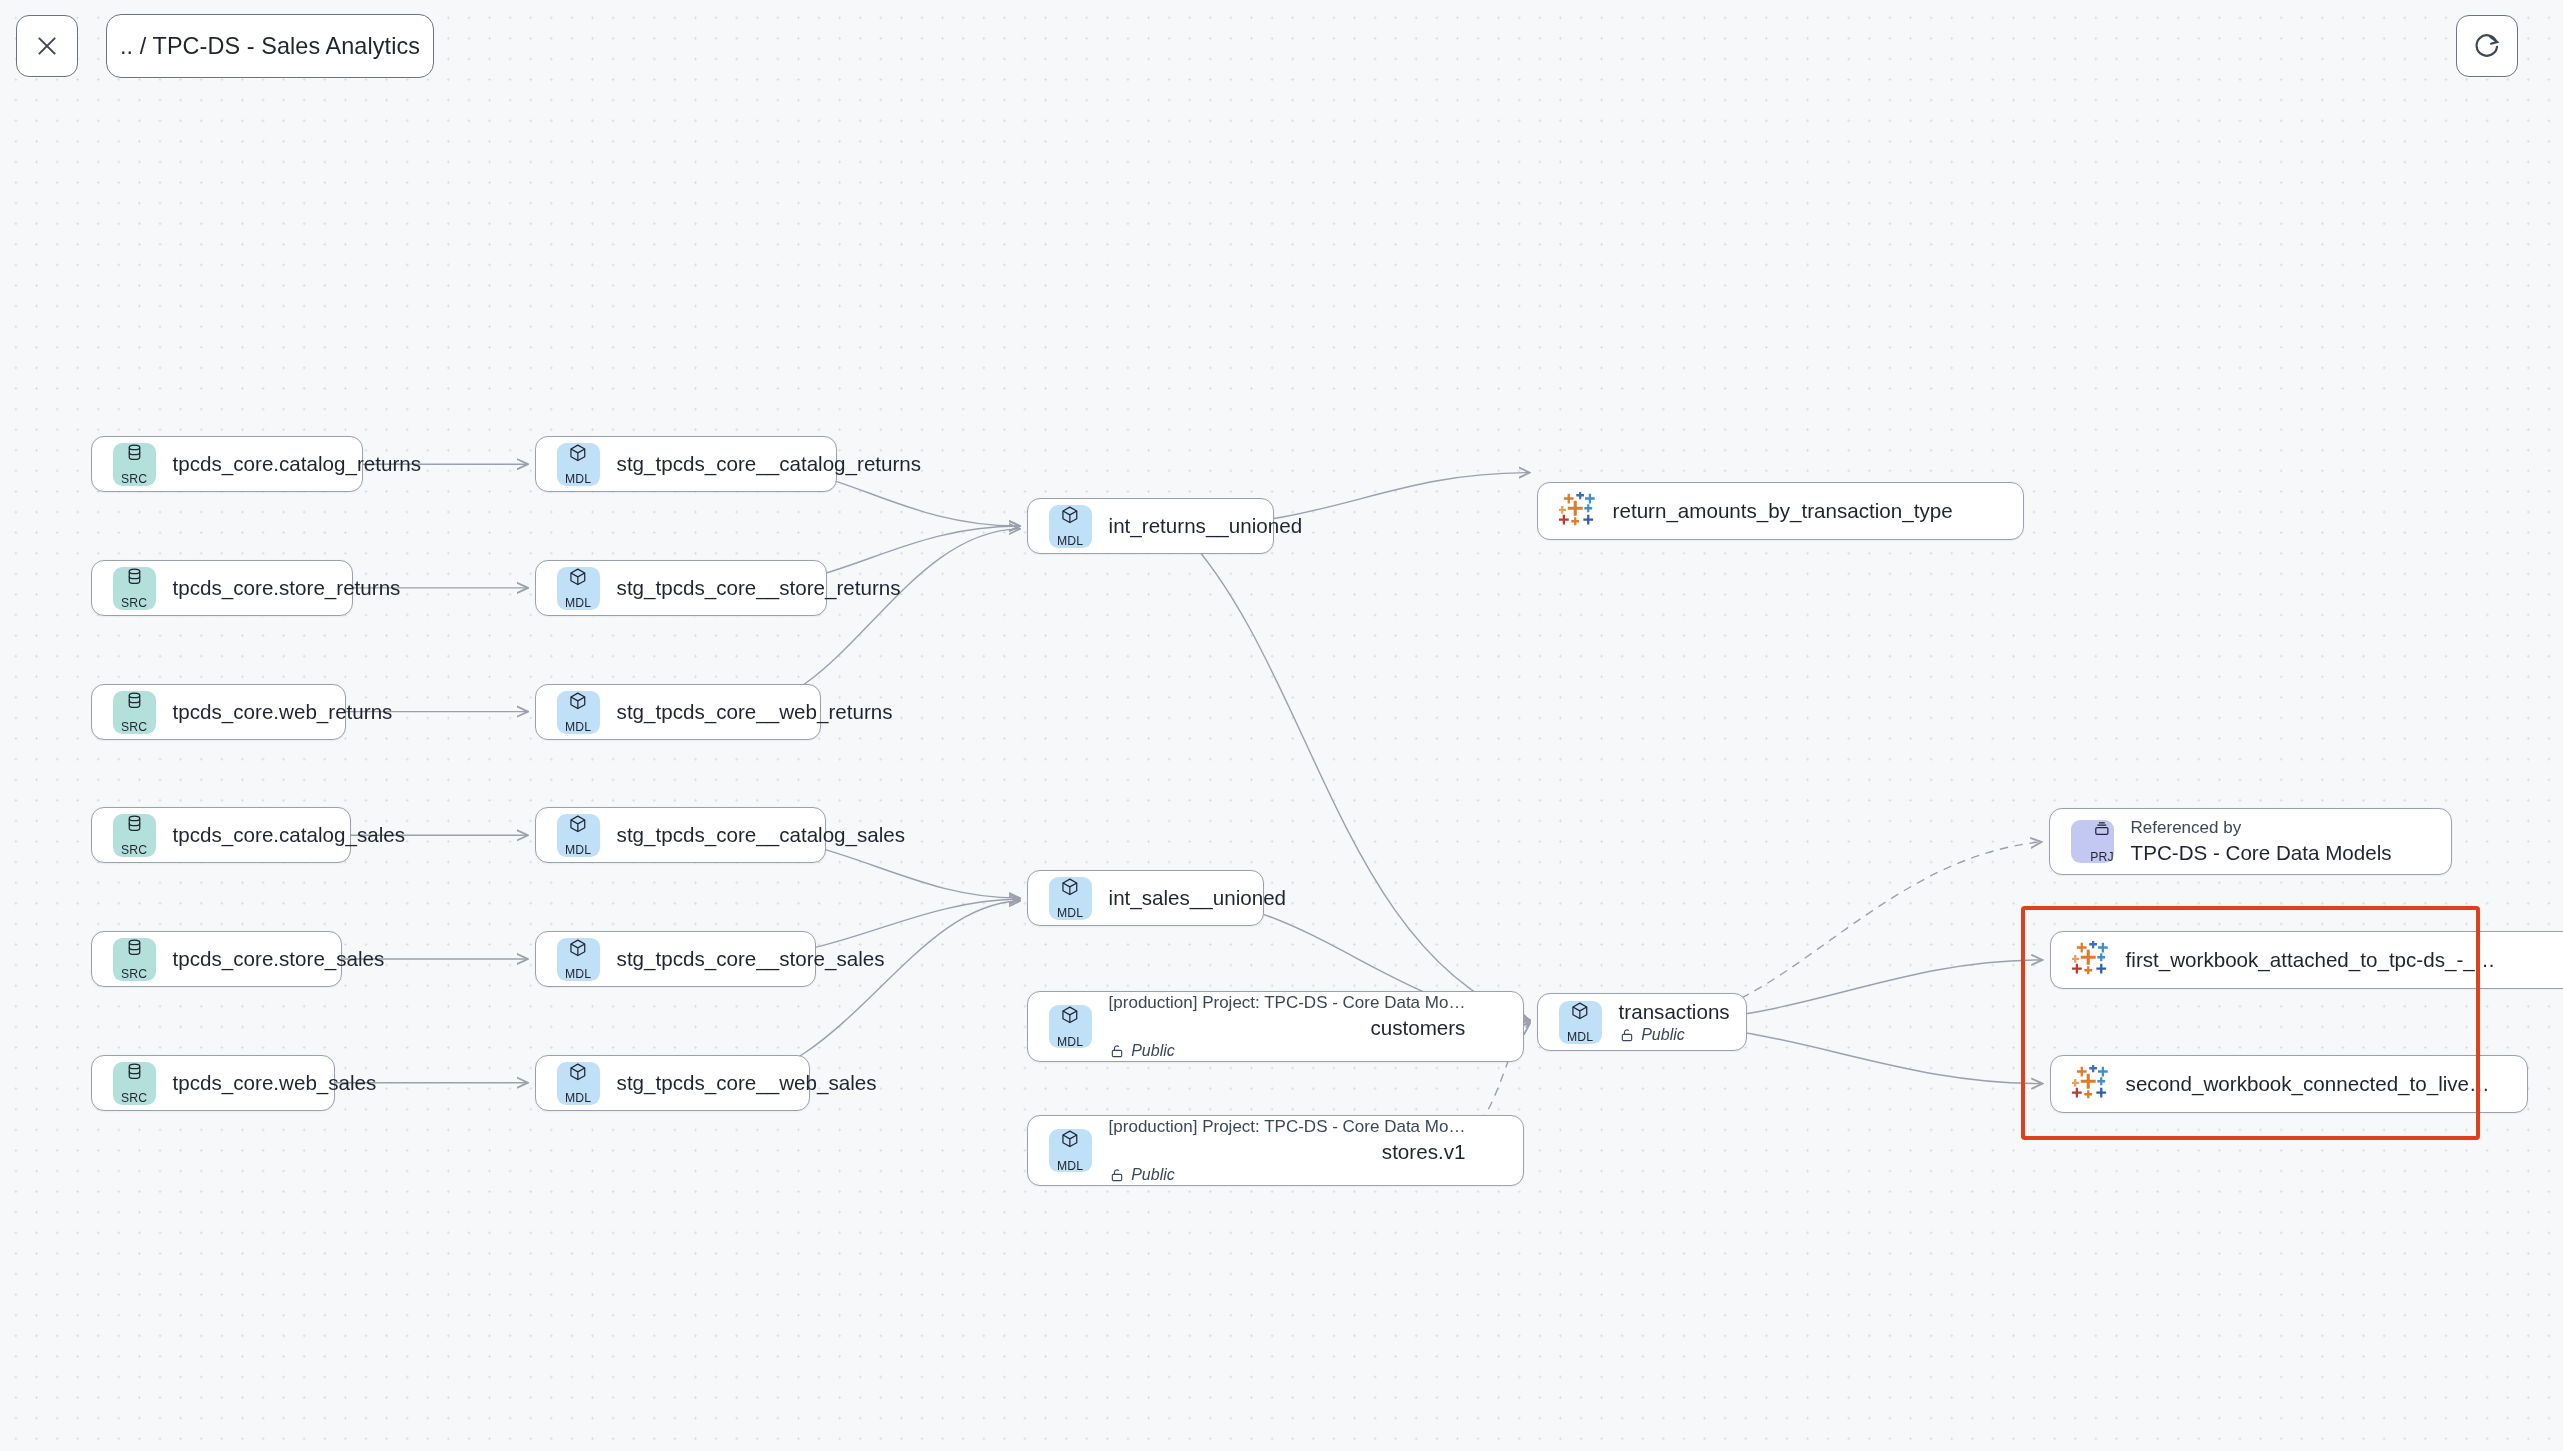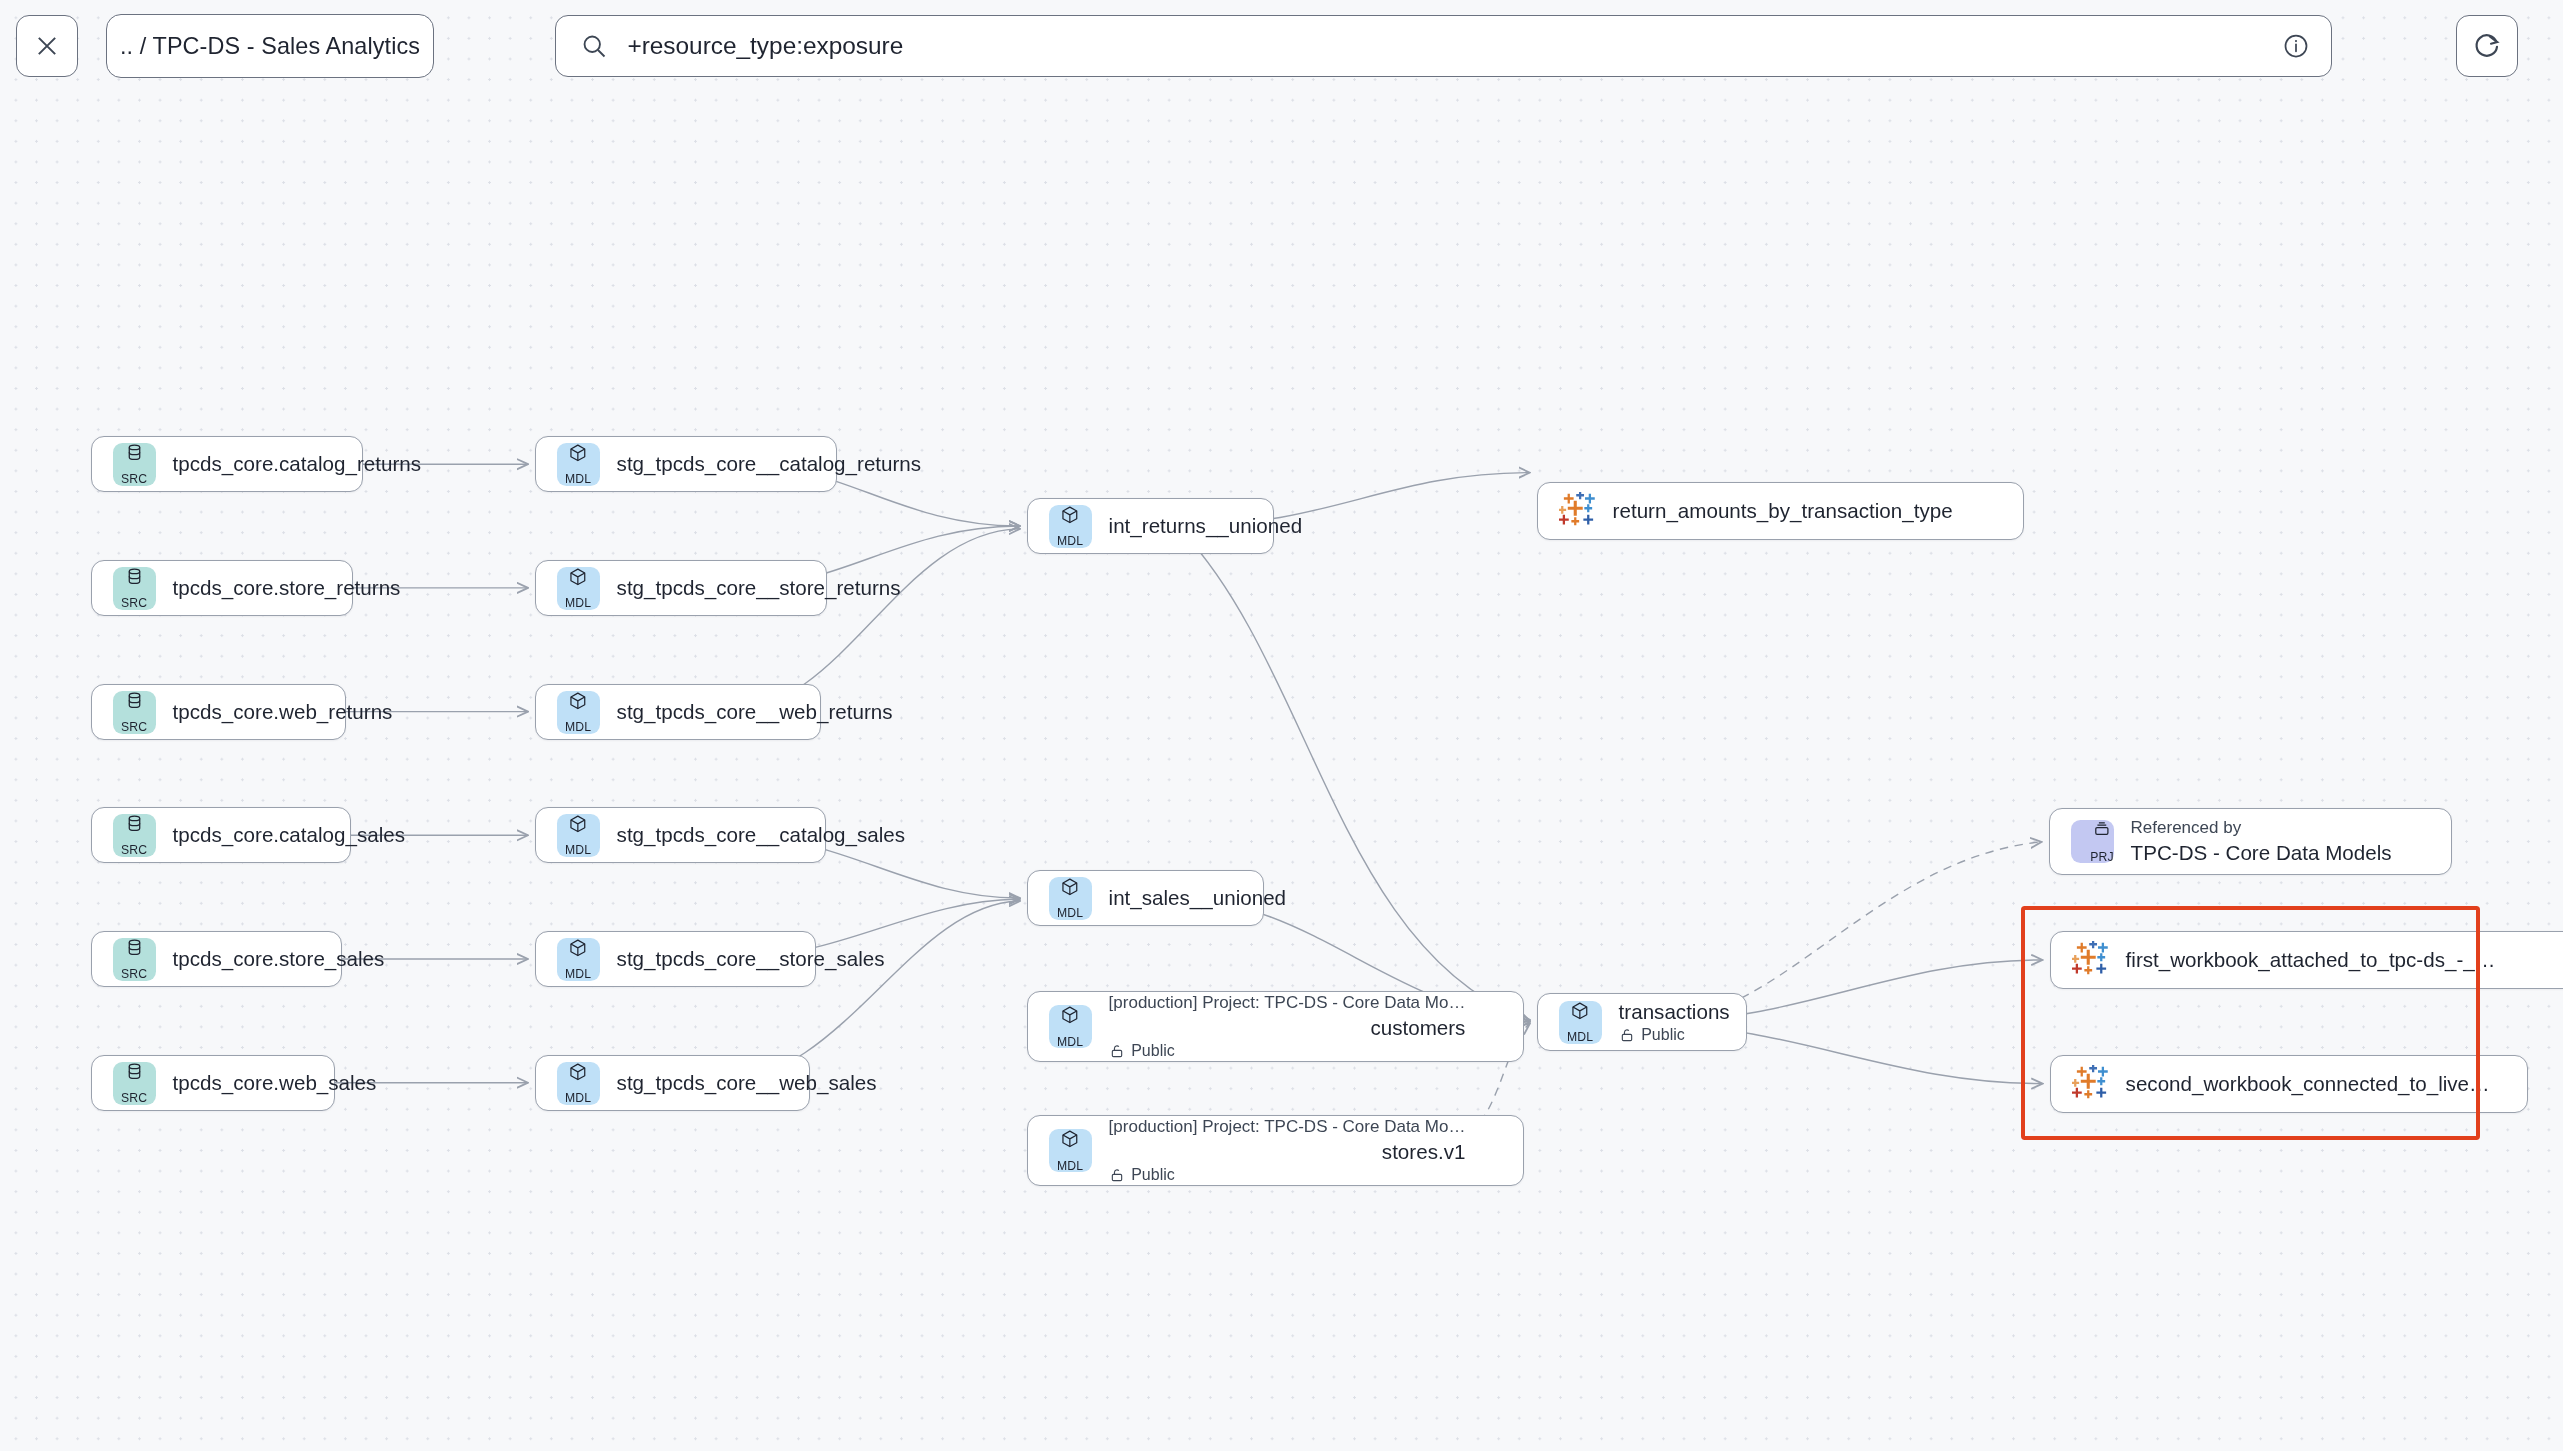--- a/index.html
+++ b/index.html
@@ -64,21 +64,21 @@
     flex: 0 0 auto; margin-right: 17px;
   }
   .badge.src { background: #b4e0dc; }
   .badge.mdl { background: #bfe0f7; }
   .badge.prj { background: #c3c8f2; padding-left: 20px; }
   .badge .btxt { font-size: 12.2px; color: #1f2430; line-height: 11.2px; margin-top: 1.9px; letter-spacing:0.2px;}
   .badge svg { display: block; }
   .node .label { font-size: 20.6px; color: #1f2430; white-space: nowrap; text-align: right; }
   .node .body { display: flex; flex-direction: column; justify-content: center; gap: 2.8px; }
   .node .sub { font-size: 17px; color: #3d4654; white-space: nowrap; }
-  .node .meta { font-size: 16px; color: #3d4654; display:flex; align-items:center; gap:6.6px; }
+  .node .meta { font-size: 16px; color: #3d4654; display:flex; align-items:center; gap:6.6px;font-style:italic; }
 
   .exp-icon { width: 39px; height: 39px; margin-right: 15px; flex: 0 0 auto; }
 
   #highlight-box {
     position: absolute;
     border: 4.7px solid #e2401c;
     border-radius: 3.7px;
     background: transparent;
     pointer-events: none;
   }
@@ -96,34 +96,20 @@
     <div class="tb-btn" id="close-btn">
       <svg width="28" height="28" viewBox="0 0 24 24" fill="none" stroke="#3d4654" stroke-width="1.7">
         <path d="M5 5 L19 19 M19 5 L5 19"></path>
       </svg>
     </div>
 
     <div class="tb-btn" id="breadcrumb-btn">
       <span id="breadcrumb-text">.. / TPC-DS - Sales Analytics</span>
     </div>
 
-    <div id="search-box">
-      <svg width="28" height="28" viewBox="0 0 24 24" fill="none" stroke="#3d4654" stroke-width="1.6">
-        <circle cx="10.5" cy="10.5" r="6.6"></circle>
-          <path d="M15.4 15.4 L21 21"></path>
-      </svg>
-      <span id="search-value" title="Search">+resource_type:exposure</span>
-      <div id="info-btn-wrap">
-        <svg width="28" height="28" viewBox="0 0 24 24" fill="none" stroke="#3d4654" stroke-width="1.5">
-          <circle cx="12" cy="12" r="9"></circle>
-          <path d="M12 10.5 V16.5" stroke-linecap="round"></path>
-          <circle cx="12" cy="7.8" r="0.9" fill="#3d4654" stroke="none"></circle>
-        </svg>
-      </div>
-    </div>
 
     <div class="tb-btn" id="refresh-btn">
       <svg width="30" height="30" viewBox="0 0 24 24" fill="none" stroke="#3d4654" stroke-width="1.7" stroke-linecap="round">
         <path d="M19.5 8.6 A8.2 8.2 0 1 0 20 12.6"></path>
         <path d="M14.2 4.4 L20.2 8.9 L15.2 10.2"></path>
       </svg>
     </div>
   </div>
 
   <div id="canvas">

